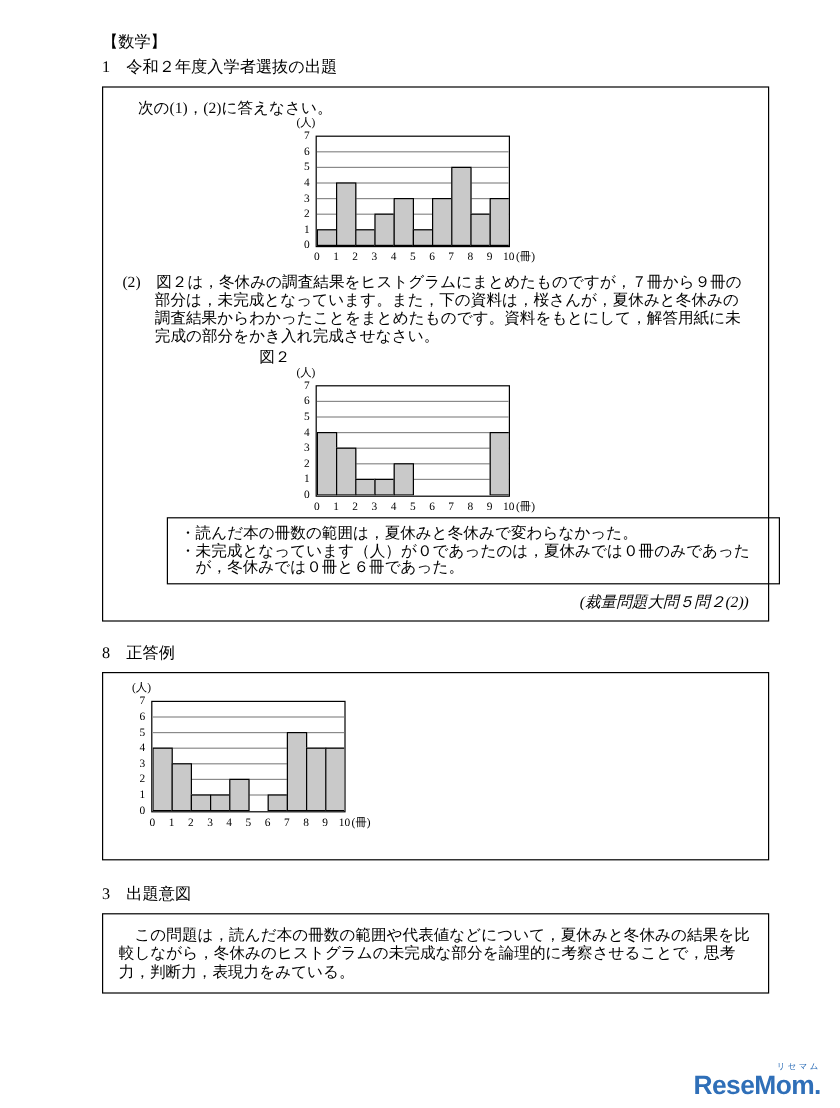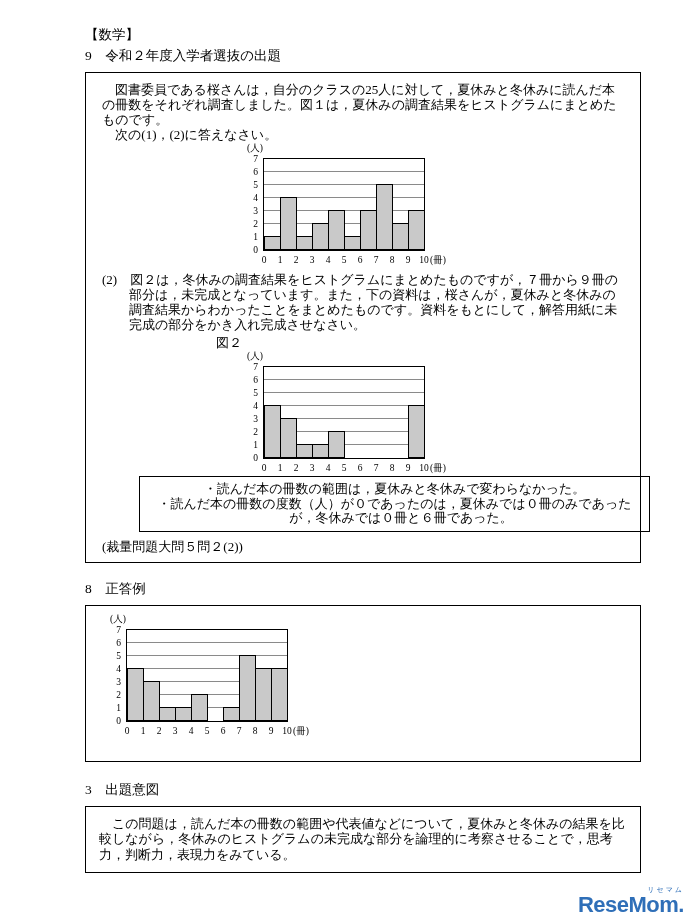--- a/index.html
+++ b/index.html
@@ -17,42 +17,41 @@
   .chart-answer{margin:0 0 0 2px;}
   .chart *{box-sizing:border-box;}
   .chart-ylab,.chart-xlab,.chart-ytick,.chart-xtick{position:absolute;font-size:9.5px;line-height:10px;white-space:nowrap;}
   .chart-ytick{text-align:right;}
   .chart-xtick{text-align:center;}
   .chart-plot{position:absolute;border:1px solid #000;overflow:hidden;background:#fff;}
   .chart-grid{position:absolute;left:0;right:0;height:1px;background:#8a8a8a;}
   .chart-bar{position:absolute;bottom:0;border:1px solid #000;}
   .shiryo-label{margin:4px 0 1px 36px;}
   .shiryo-box{margin-left:37px;width:489px;padding:5px 10px;font-size:13px;line-height:14.5px;}
-  .bullet{padding-left:13px;text-indent:-13px;text-align:center;}
-  .source-note{text-align:left;margin-top:7px;}
+  .bullet{padding-left:13px;text-indent:-13px;}
+  .source-note{text-align:right;margin-top:7px;font-style:italic;}
   .sec2{margin-top:17px;}
   .sec3{margin-top:19px;}
   .ansbox{margin-top:8px;padding:8px 12px;height:139px;}
   .intentbox{margin-top:8px;padding:9px 13px 10px 13px;font-size:13px;line-height:15.5px;}
   .logo{position:absolute;right:16px;bottom:8px;text-align:right;
         font-family:"Liberation Sans","DejaVu Sans",sans-serif;}
   .logo-furigana{display:block;font-size:7px;letter-spacing:2px;line-height:8px;}
   .logo-text{display:block;font-size:22px;font-weight:bold;letter-spacing:-0.5px;line-height:21px;}
 </style>
 </head>
 <body>
 
 <div class="page">
   <div class="content">
 
     <div class="h-subject">【数学】</div>
-    <div class="h-section">9　令和２年度入学者選抜の出題</div>
+    <div class="h-section">1　令和２年度入学者選抜の出題</div>
 
     <div class="box qbox">
-      <p class="para">　図書委員である桜さんは，自分のクラスの25人に対して，夏休みと冬休みに読んだ本の冊数をそれぞれ調査しました。図１は，夏休みの調査結果をヒストグラムにまとめたものです。</p>
       <p class="para">　次の(1)，(2)に答えなさい。</p>
 
       <div class="chart" style="width: 222px; height: 124px;">
           <div class="chart-ylab" style="left: 10px; top: 0px;">(人)</div>
           <div class="chart-plot" style="left: 26px; top: 15px; width: 162px; height: 93px;">
             <div class="chart-grid" style="bottom: 13px;"></div>
             <div class="chart-grid" style="bottom: 26px;"></div>
             <div class="chart-grid" style="bottom: 39px;"></div>
             <div class="chart-grid" style="bottom: 52px;"></div>
             <div class="chart-grid" style="bottom: 65px;"></div>
@@ -126,21 +125,21 @@
           <div class="chart-xtick" style="left: 115px; width: 16px; top: 112px;">6</div>
           <div class="chart-xtick" style="left: 131px; width: 16px; top: 112px;">7</div>
           <div class="chart-xtick" style="left: 147px; width: 16px; top: 112px;">8</div>
           <div class="chart-xtick" style="left: 163px; width: 16px; top: 112px;">9</div>
           <div class="chart-xtick" style="left: 179px; width: 16px; top: 112px;">10</div>
           <div class="chart-xlab" style="left: 193px; top: 112px;">(冊)</div>
         </div>
 
       <div class="box shiryo-box">
         <div class="bullet">・読んだ本の冊数の範囲は，夏休みと冬休みで変わらなかった。</div>
-        <div class="bullet">・読んだ本の冊数の度数（人）が０であったのは，夏休みでは０冊のみであったが，冬休みでは０冊と６冊であった。</div>
+        <div class="bullet">・未完成となっています（人）が０であったのは，夏休みでは０冊のみであったが，冬休みでは０冊と６冊であった。</div>
       </div>
 
       <div class="source-note">(裁量問題大問５問２(2))</div>
     </div>
 
     <div class="h-section sec2">8　正答例</div>
     <div class="box ansbox">
       <div class="chart chart-answer" style="width: 222px; height: 124px;">
           <div class="chart-ylab" style="left: 10px; top: 0px;">(人)</div>
           <div class="chart-plot" style="left: 26px; top: 15px; width: 162px; height: 93px;">

